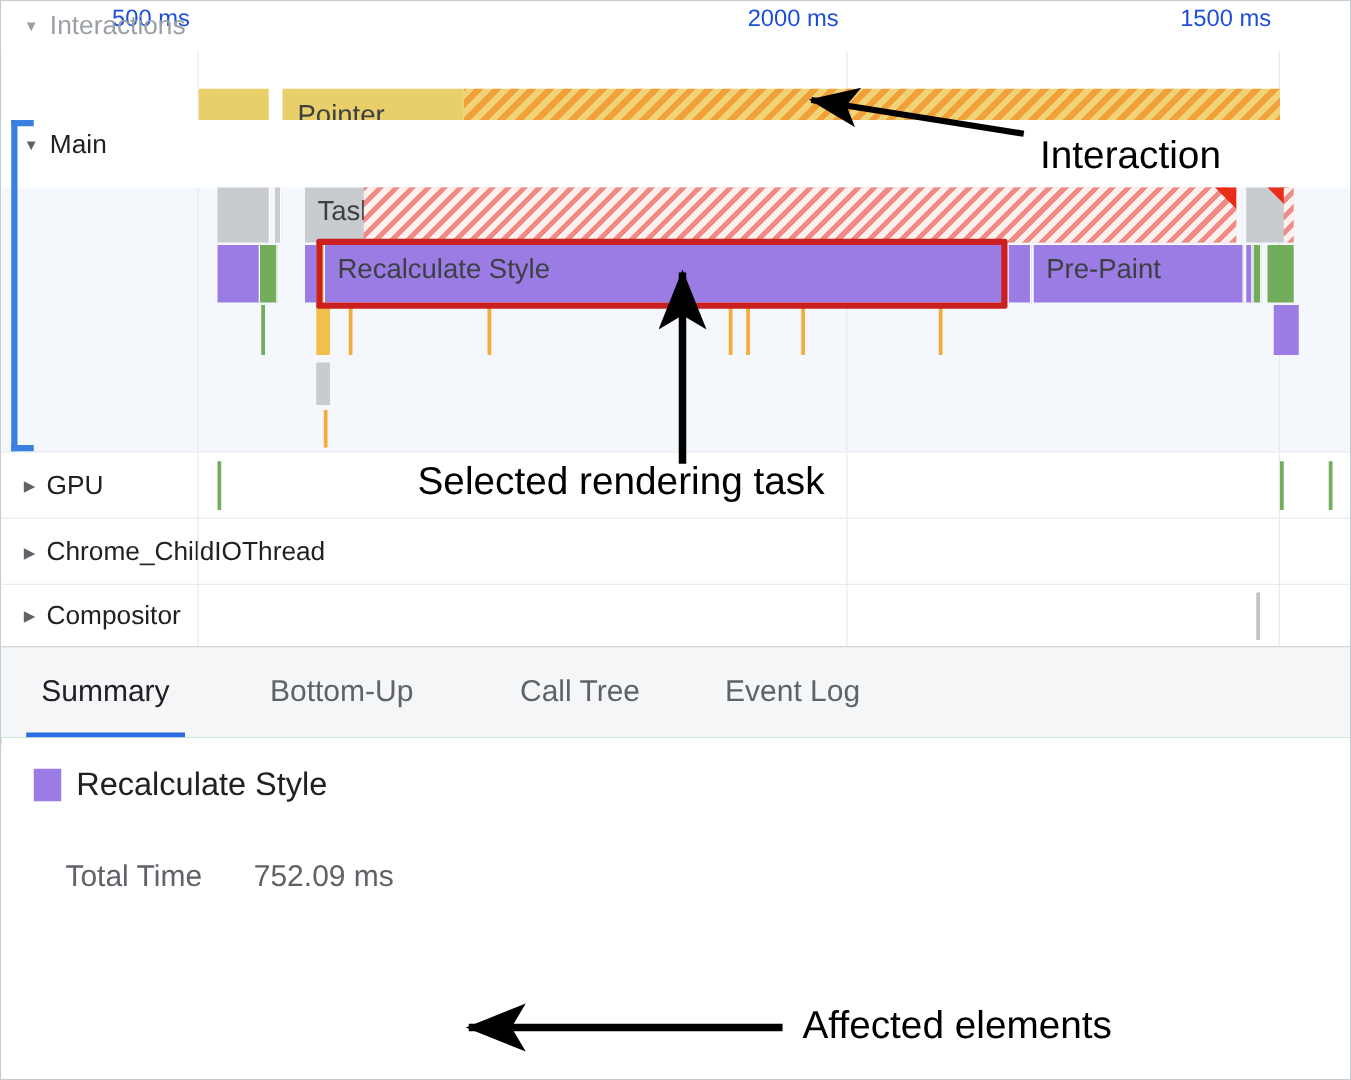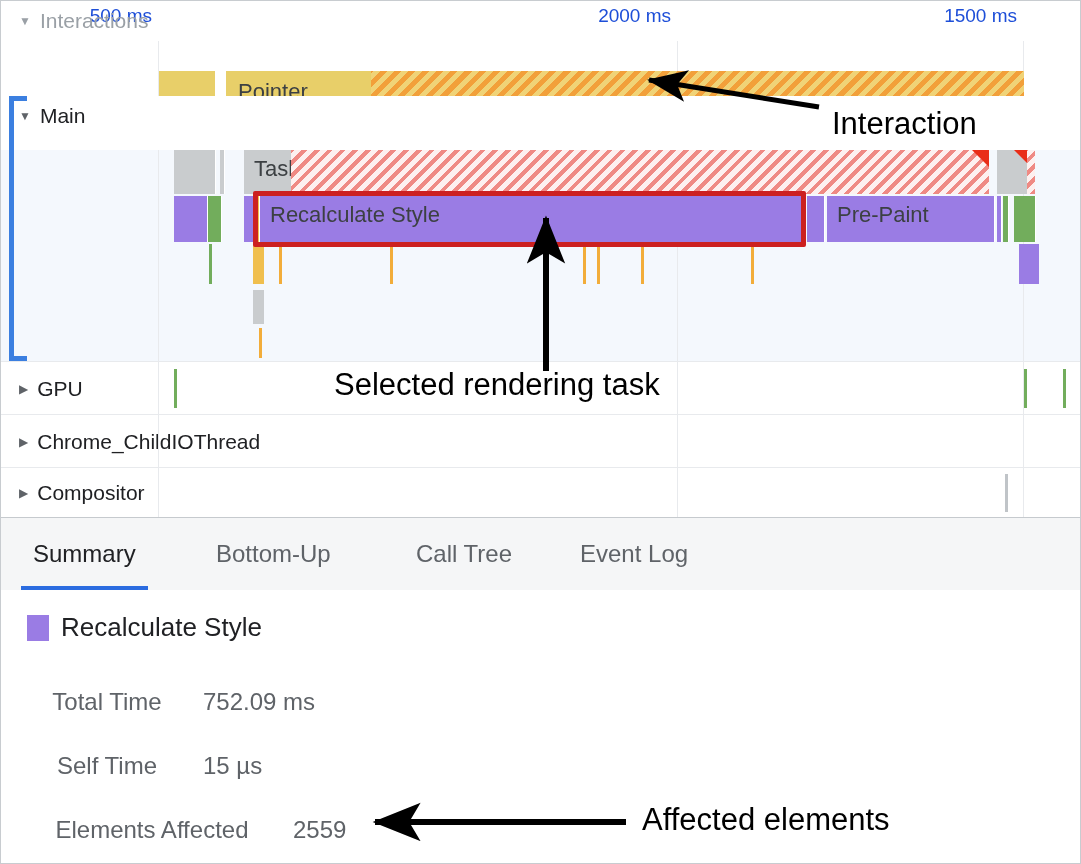--- a/index.html
+++ b/index.html
@@ -241,26 +241,20 @@
 
     <div class="summary">
       <div class="sum-title">
         <span class="swatch"></span>
         <span class="sum-title-text">Recalculate Style</span>
       </div>
 
       <div class="sum-row" style="top:98px;">
         <span class="k" style="min-width:160px;">Total Time</span><span class="v">752.09 ms</span>
       </div>
-      <div class="sum-row" style="top:162px;">
-        <span class="k" style="min-width:160px;">Self Time</span><span class="v">15 µs</span>
-      </div>
-      <div class="sum-row" style="top:226px;">
-        <span class="k" style="min-width:250px;">Elements Affected</span><span class="v">2559</span>
-      </div>
     </div>
   </div>
 
   <svg class="annosvg" viewBox="0 0 1081 864">
     <defs>
       <marker id="ah" markerWidth="9" markerHeight="9" refX="7.6" refY="3.2" orient="auto" markerUnits="strokeWidth">
         <path d="M8,3.2 L0,0 L1.9,3.2 L0,6.4 z" fill="#000"></path>
       </marker>
     </defs>
 

